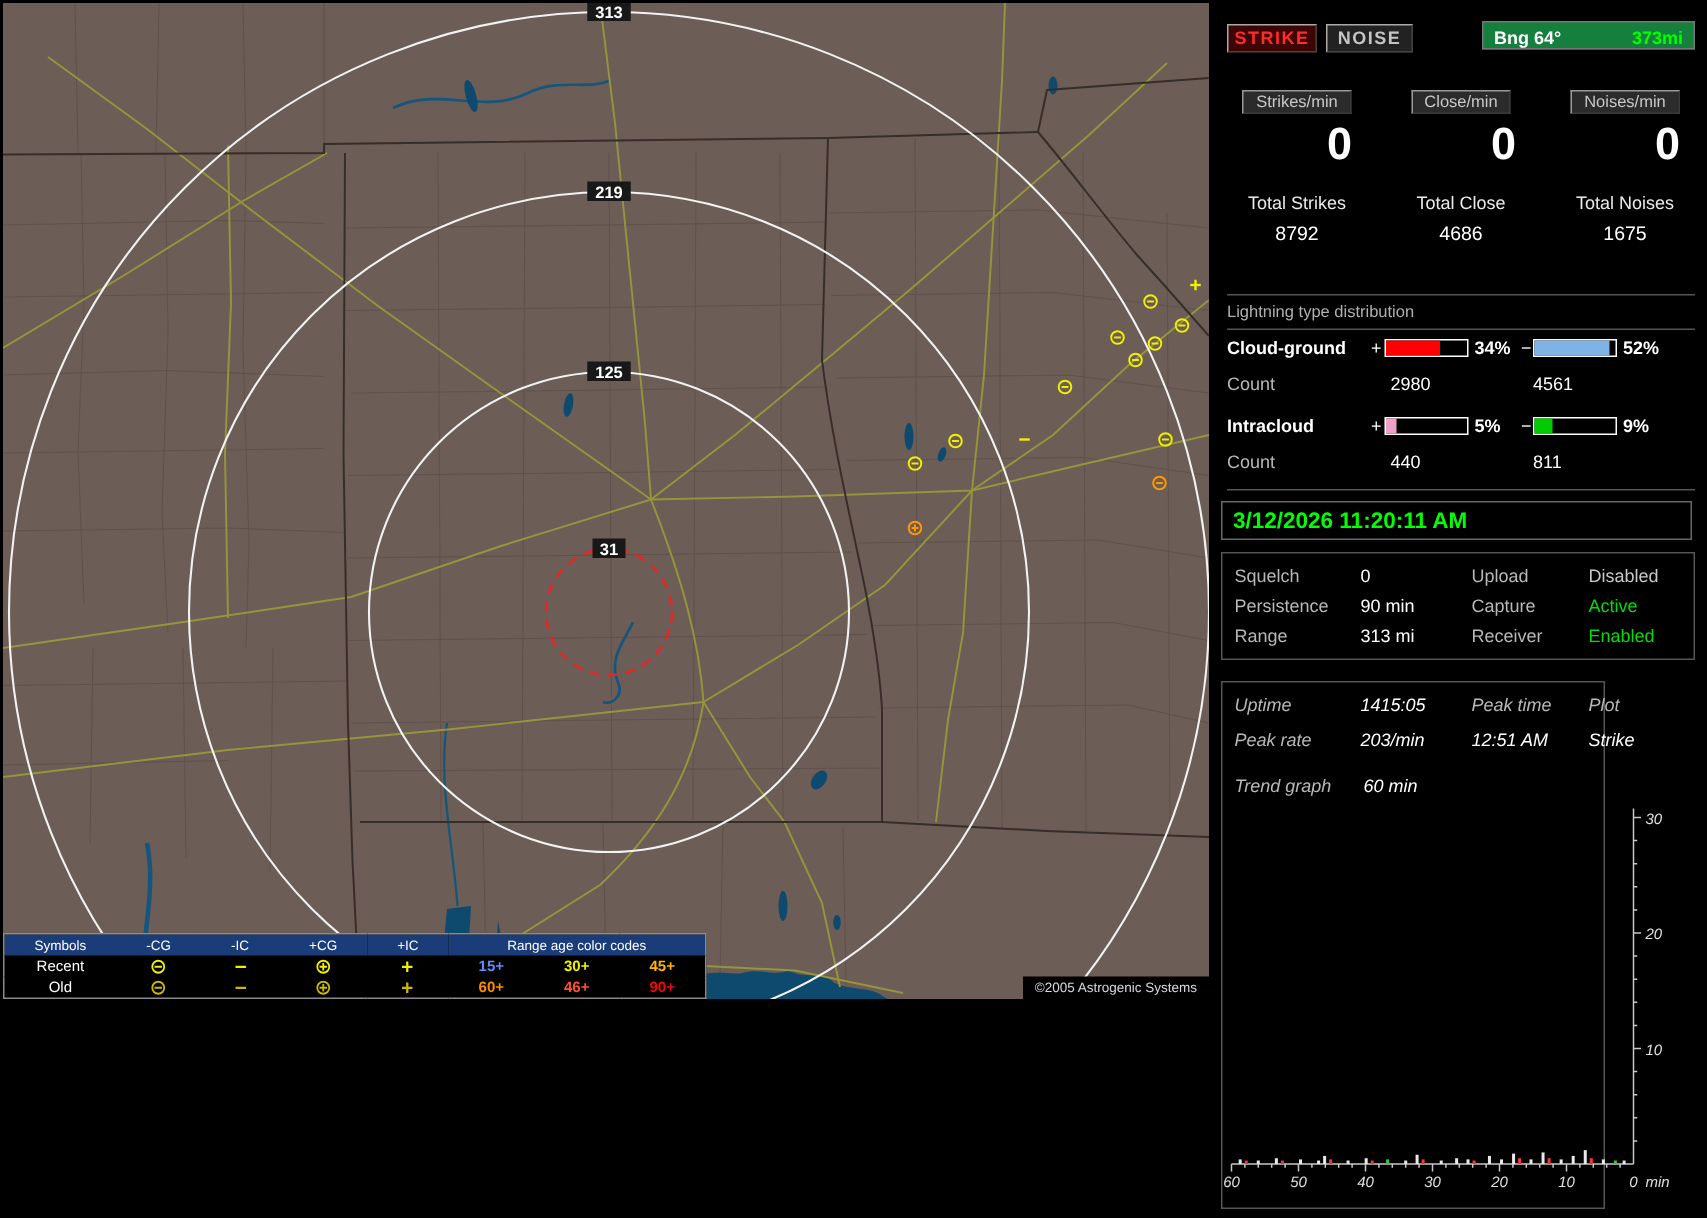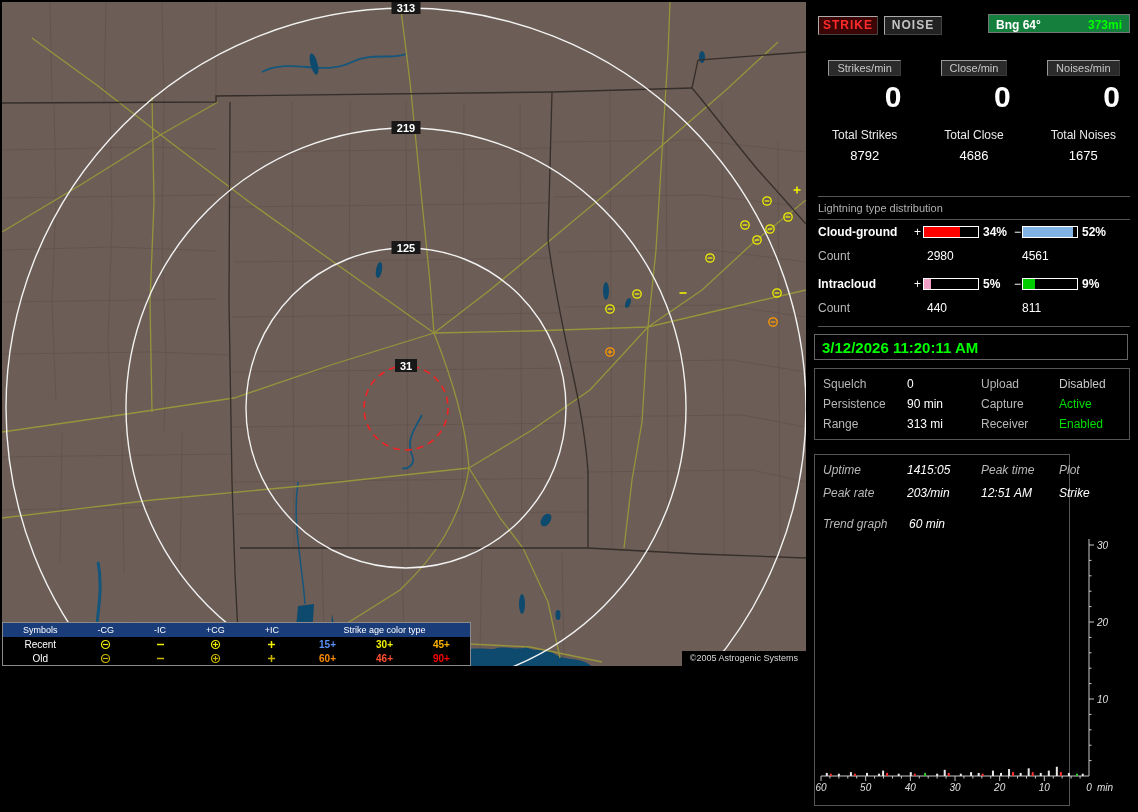--- a/index.html
+++ b/index.html
@@ -227,21 +227,21 @@
     </svg>
 
     <table class="legend">
       <tbody>
           <tr>
         <td class="lg-hd">Symbols</td>
         <td class="lg-hd">-CG</td>
         <td class="lg-hd">-IC</td>
         <td class="lg-hd">+CG</td>
         <td class="lg-hd">+IC</td>
-        <td class="lg-hd" colspan="3">Strike age color type</td>
+        <td class="lg-hd" colspan="3">Range age color codes</td>
       </tr>
       <tr>
         <td class="lg-lbl">Recent</td>
         <td class="lg-sym">
           <svg width="11" height="11">
                 <circle cx="5.5" cy="5.5" r="4" fill="none" stroke-width="1.2" stroke="#f0f000"></circle>
                 <line x1="3" y1="5.5" x2="8" y2="5.5" stroke-width="1.2" stroke="#f0f000"></line>
               </svg>
             </td>
         <td class="lg-sym">

